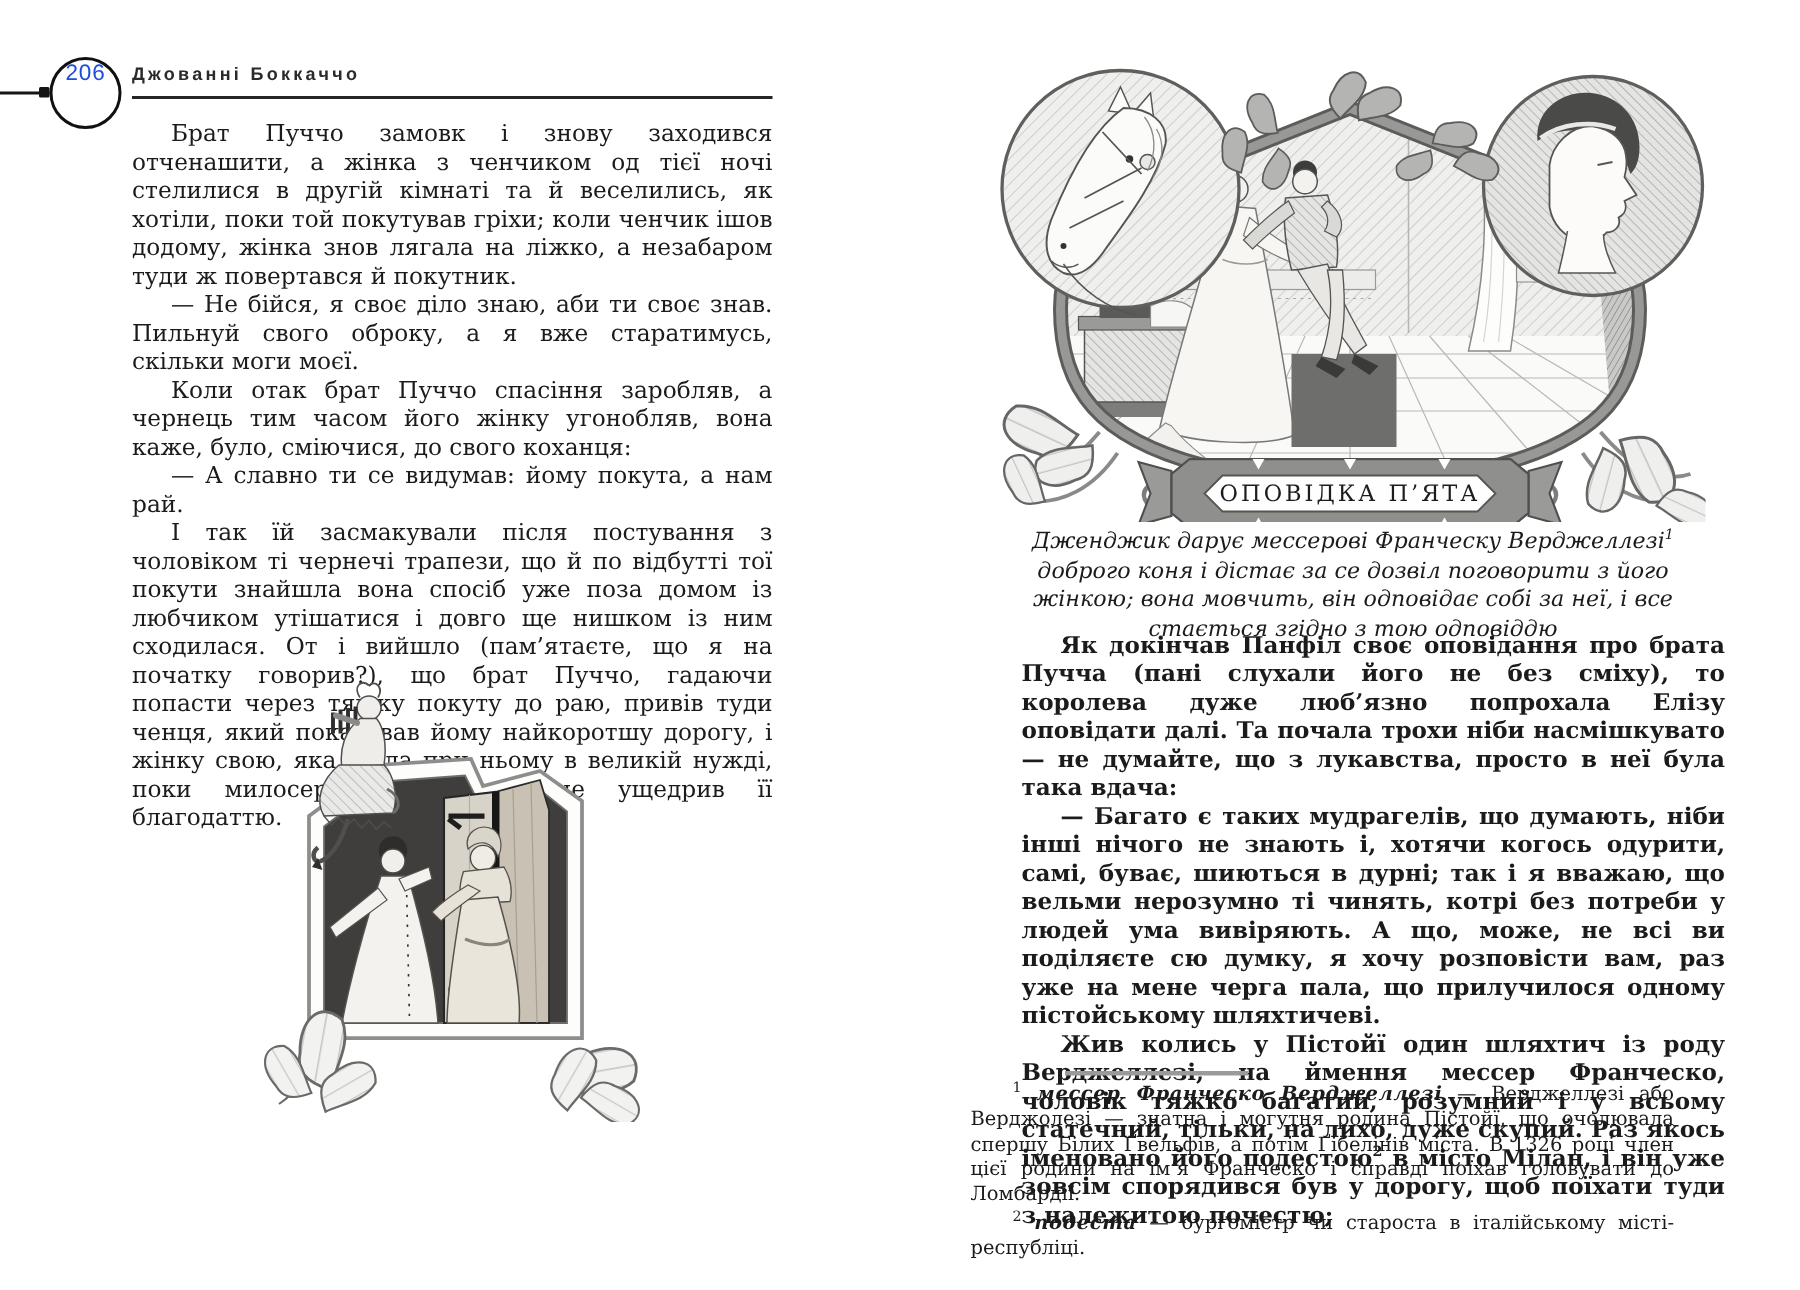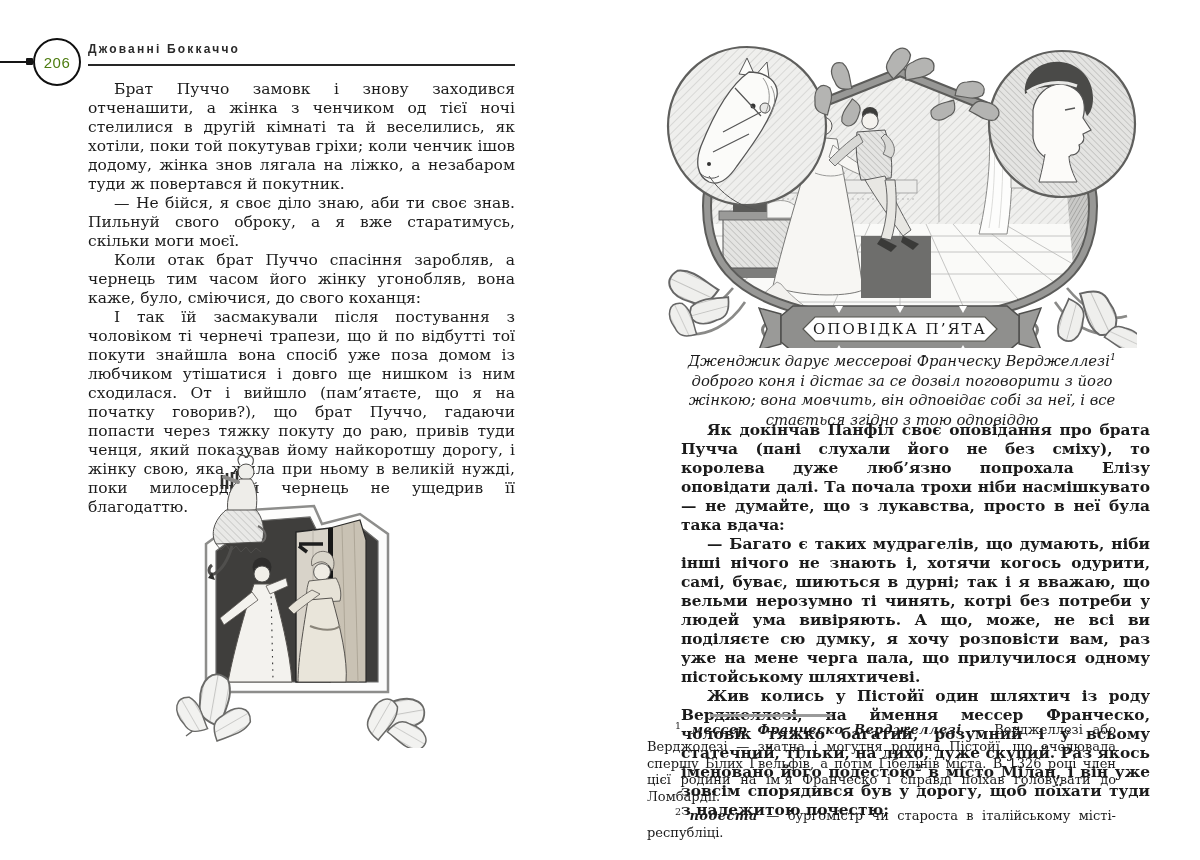--- a/index.html
+++ b/index.html
@@ -4,22 +4,22 @@
 <style>
   html,body{margin:0;padding:0;}
   body{width:1200px;height:860px;background:#ffffff;position:relative;overflow:hidden;
        font-family:"DejaVu Serif", serif;color:#1b1b1b;}
   .abs{position:absolute;}
 
   
   #badge-line{left:0;top:61px;width:33px;height:2px;background:#151515;}
   #badge-dot{left:26px;top:58px;width:7px;height:7px;background:#151515;border-radius:1px;}
   #page-badge{left:33px;top:38px;width:44px;height:44px;border:2.4px solid #101010;border-radius:50%;
-      display:flex;align-items:center;justify-content:center;background:#fff;
-      font-family:"Liberation Sans",sans-serif;font-size:15px;color:#4d7c0f;letter-spacing:.5px;}
+      display:flex;align-items:flex-start;justify-content:center;background:#fff;
+      font-family:"Liberation Sans",sans-serif;font-size:15px;color:#1d4ed8;letter-spacing:.5px;}
   #running-header{left:88px;top:42px;font-family:"Liberation Sans",sans-serif;font-size:12px;
       letter-spacing:2.2px;color:#2a2a2a;font-weight:bold;}
   #header-rule{left:88px;top:64px;width:427px;height:2px;background:#262626;}
   #left-body{left:88px;top:80px;width:427px;}
   .para{font-size:15.5px;line-height:19px;text-align:justify;text-indent:26px;margin:0;}
   #right-body .para{font-size:15.4px;}
 
   
   #plate{left:663px;top:22px;}
   #tale-summary{left:676px;top:351px;width:452px;text-align:center;font-style:italic;
@@ -41,20 +41,21 @@
 <div class="abs" id="page-badge">
   <span>206</span>
 </div>
 <div class="abs" id="running-header">Джованні Боккаччо</div>
 <div class="abs" id="header-rule"></div>
 
 <div class="abs" id="left-body">
   <p class="para">Брат Пуччо замовк і знову заходився отченашити, а жінка з ченчиком од тієї ночі стелилися в другій кімнаті та й веселились, як хотіли, поки той покутував гріхи; коли ченчик ішов додому, жінка знов лягала на ліжко, а незабаром туди ж повертався й покутник.</p>
   <p class="para">— Не бійся, я своє діло знаю, аби ти своє знав. Пильнуй свого оброку, а я вже старатимусь, скільки моги моєї.</p>
   <p class="para">Коли отак брат Пуччо спасіння заробляв, а чернець тим часом його жінку угонобляв, вона каже, було, сміючися, до свого коханця:</p>
+  <p class="para">— А славно ти се видумав: йому покута, а нам рай.</p>
   <p class="para">І так їй засмакували після постування з чоловіком ті чернечі трапези, що й по відбутті тої покути знайшла вона спосіб уже поза домом із любчиком утішатися і довго ще нишком із ним сходилася. От і вийшло (пам’ятаєте, що я на початку говорив?), що брат Пуччо, гадаючи попасти через тяжку покуту до раю, привів туди ченця, який показував йому найкоротшу дорогу, і жінку свою, яка жила при ньому в великій нужді, поки милосердний чернець не ущедрив її благодаттю.</p>
 </div>
 
 <svg class="abs" style="left:170px;top:448px;" width="272" height="300" viewBox="0 0 272 300" role="img" aria-label="engraving: faun playing panpipes atop a dark panel where a woman points and a monk enters through a door, leaf ornaments below">
   <defs>
     <pattern id="hA" width="6" height="6" patternUnits="userSpaceOnUse" patternTransform="rotate(45)">
       <rect width="6" height="6" fill="#f2f2f0"></rect>
         <line x1="0" y1="0" x2="0" y2="6" stroke="#c6c6c4" stroke-width="1"></line>
     </pattern>
     <pattern id="hB" width="5" height="5" patternUnits="userSpaceOnUse" patternTransform="rotate(-45)">

